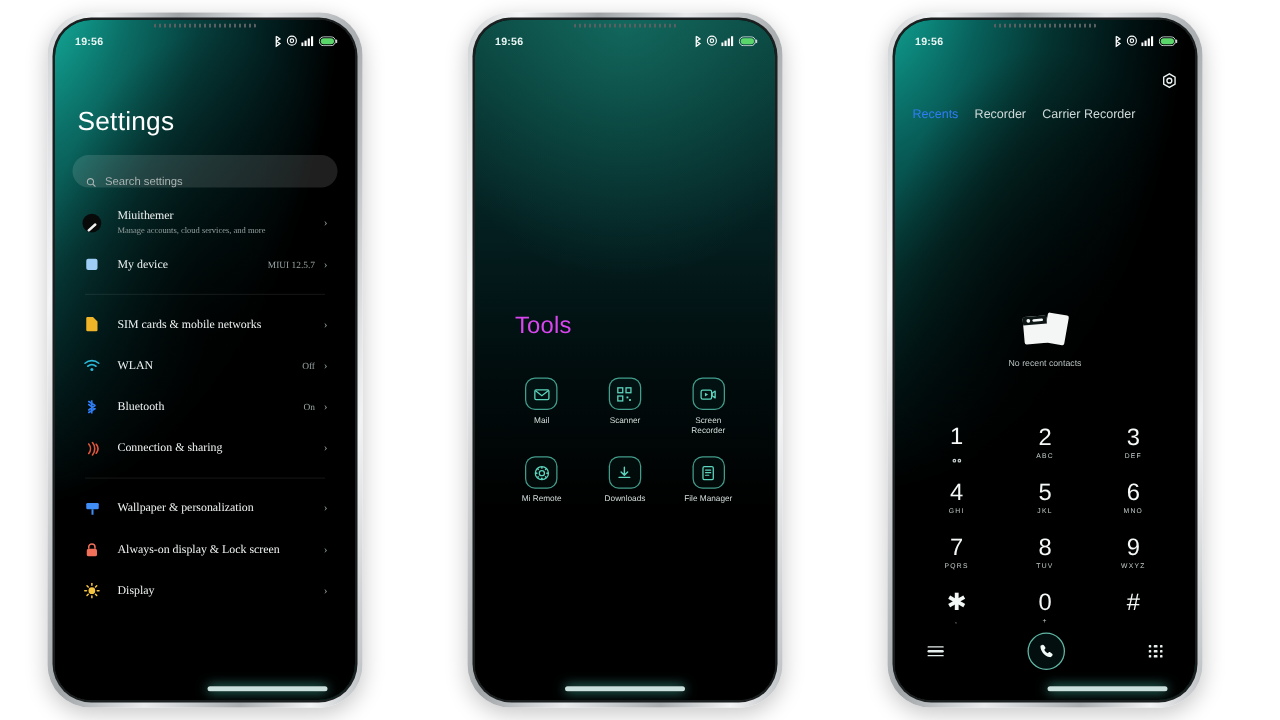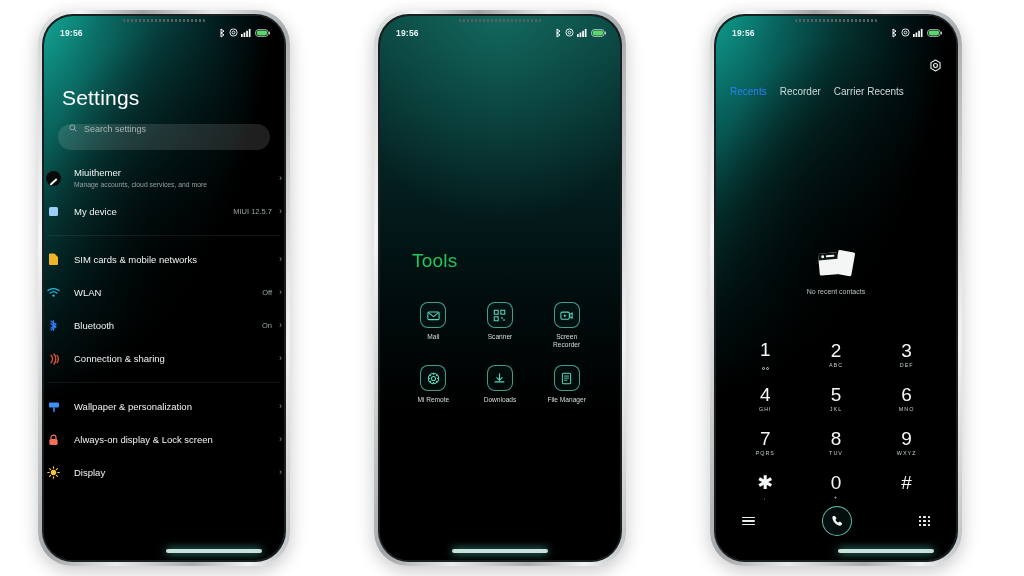--- a/index.html
+++ b/index.html
@@ -58,42 +58,42 @@
     padding:7px 14px 0 16px; }
   .sb-time { font-size:8.5px; color:#eaf6f3; letter-spacing:.2px; font-weight:600; }
   .sb-icons { display:flex; align-items:center; gap:3px; }
   .sb-icons svg { display:block; }
 
   
   .s-title { position:absolute; top:70px; left:18px; font-size:21px; color:#fff;
     font-weight:400; letter-spacing:.2px; z-index:20; }
   .s-search { position:absolute; top:108px; left:14px; right:14px; height:26px;
     border-radius:14px; background:rgba(255,255,255,.12);
-    display:flex; align-items:flex-start; gap:7px; padding:0 11px; z-index:20; }
+    display:flex; align-items:flex-end; gap:7px; padding:0 11px; z-index:20; }
   .s-search span { font-size:9px; color:#a9b4b3; }
 
   .s-list { position:absolute; top:146px; left:0; right:0; bottom:0; z-index:20;
-    padding:0 2px; }
+    padding:0 22px;font-family:Liberation Serif, serif; }
   .s-row { display:flex; align-items:center; min-height:33px; padding:4px 0; }
   .s-ico { width:15px; flex:0 0 15px; display:flex; align-items:center;
     justify-content:center; margin-right:13px; }
   .s-txt { flex:1; min-width:0; }
   .s-lbl { font-size:9.5px; color:#f0f4f3; line-height:12px; }
   .s-sub { font-size:6.8px; color:#93a09f; line-height:10px; margin-top:1px; }
   .s-val { font-size:7.5px; color:#99a5a4; margin-right:7px; }
   .s-chev { font-size:9px; color:#8c9897; line-height:1; }
   .s-div { height:1px; margin:7px 2px; background:rgba(255,255,255,.07); }
   .avatar { width:15px; height:15px; border-radius:50%; background:#080a0a;
     position:relative; overflow:hidden; }
   .avatar::after { content:""; position:absolute; left:3px; top:10px; width:9px;
     height:1.7px; background:#f2f2f2; transform:rotate(-42deg);
     border-radius:1px; }
 
   
-  .t-title { position:absolute; top:234px; left:32px; font-size:19px; color:#22c55e;
+  .t-title { position:absolute; top:234px; left:32px; font-size:19px; color:#d946ef;
     z-index:20; letter-spacing:.2px; }
   .t-grid { position:absolute; top:286px; left:20px; right:20px; z-index:20;
     display:grid; grid-template-columns:repeat(3,1fr); row-gap:16px; }
   .t-cell { display:flex; flex-direction:column; align-items:center; }
   .t-ico { width:26px; height:26px; border-radius:8px;
     border:1.1px solid rgba(92,214,190,.72); display:flex; align-items:center;
     justify-content:center; background:rgba(20,90,82,.1); }
   .t-lbl { margin-top:5px; font-size:6.6px; color:#d3dedc; text-align:center;
     line-height:8.2px; max-width:46px; }
 
@@ -465,21 +465,21 @@
         <div class="d-gear">
           <svg width="13" height="13" viewBox="0 0 14 14">
               <path d="M7 1.1 L11.9 3.9 V10.1 L7 12.9 L2.1 10.1 V3.9 Z" fill="none" stroke="#e9f2f0" stroke-width="1.2" stroke-linejoin="round"></path>
               <circle cx="7" cy="7" r="2.1" fill="none" stroke="#e9f2f0" stroke-width="1.2"></circle>
             </svg>
         </div>
 
         <div class="d-tabs">
           <div class="d-tab on">Recents</div>
           <div class="d-tab">Recorder</div>
-          <div class="d-tab">Carrier Recents</div>
+          <div class="d-tab">Carrier Recorder</div>
         </div>
 
 
         <div class="d-empty">
           <svg width="44" height="34" viewBox="0 0 44 34">
             <g transform="rotate(10 30 17)">
                 <rect x="22" y="3" width="17" height="24" rx="1.6" fill="#f4f6f6"></rect>
               </g>
             <g transform="rotate(-5 14 17)">
                 <rect x="5" y="5" width="19" height="22" rx="1.6" fill="#f4f6f6"></rect>

